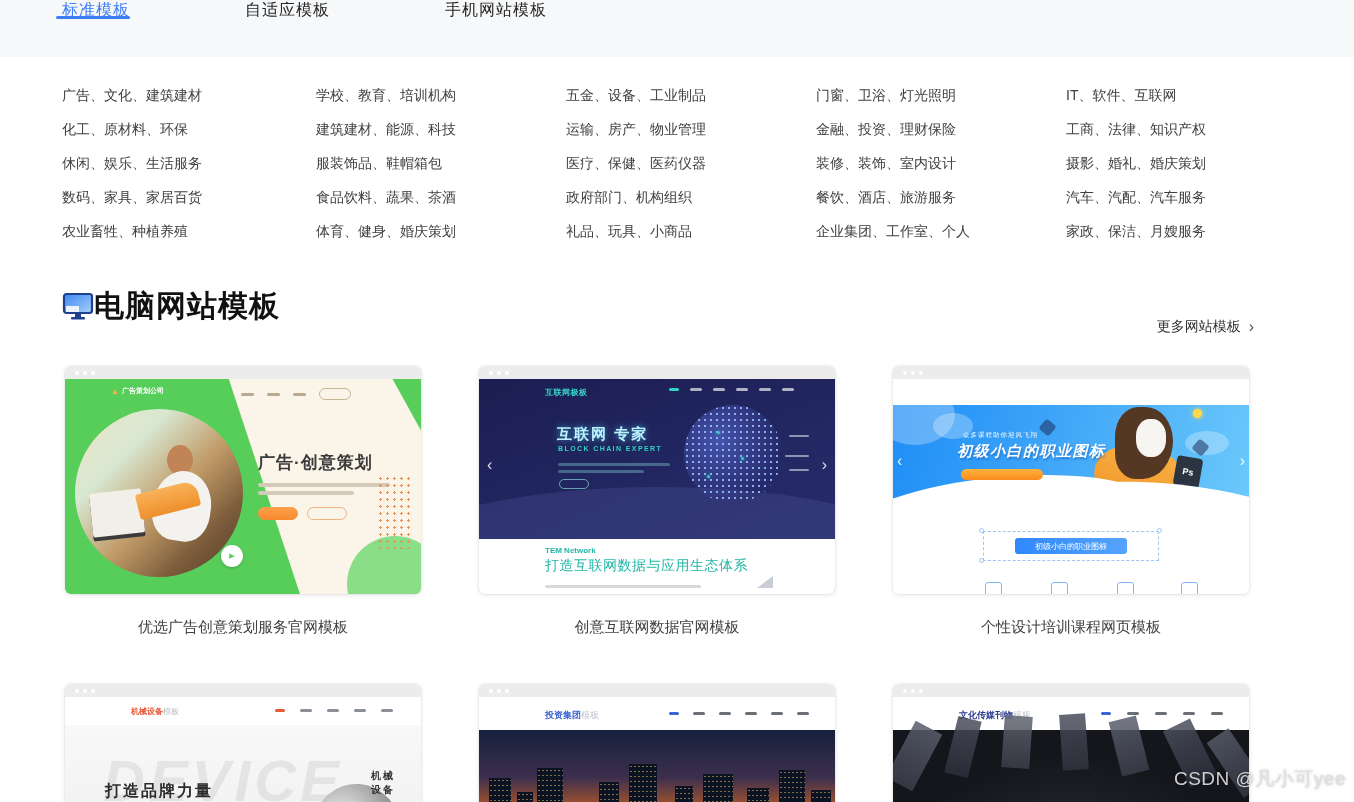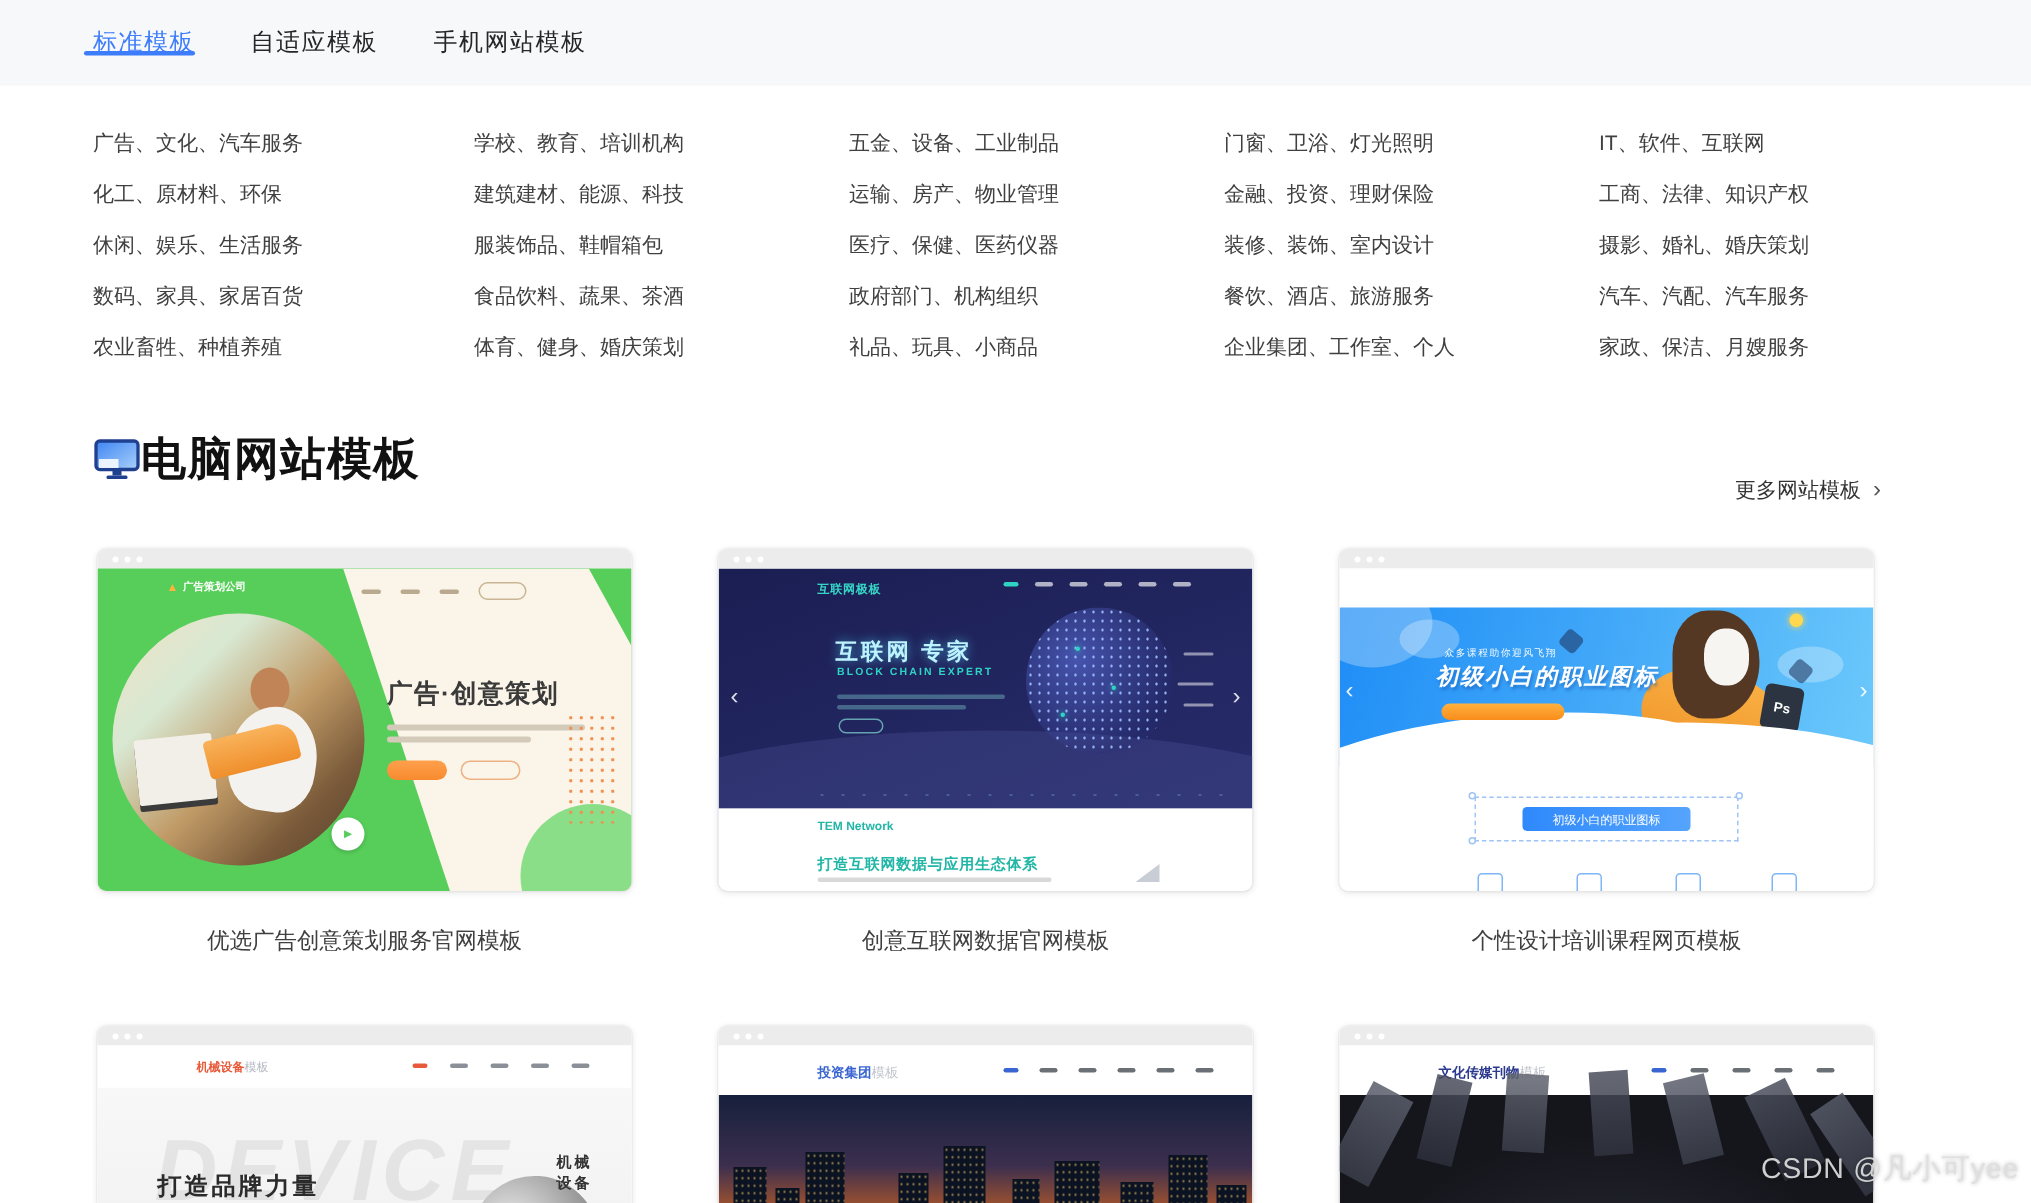--- a/index.html
+++ b/index.html
@@ -1,21 +1,21 @@
 <!DOCTYPE html>
 <html><head>
 <meta charset="utf-8">
 <style>
   * { margin:0; padding:0; box-sizing:border-box; }
   html,body { width:1354px; height:802px; overflow:hidden; background:#fff;
     font-family:"Liberation Sans","DejaVu Sans",sans-serif; }
 
   
-  .tabstrip { height:57px; background:#f7f8fa; display:flex; align-items:center;
-    padding-left:62px; gap:37px; }
+  .tabstrip { height:57px; background:#f7f8fa; display:flex; align-items:flex-start;
+    padding-left:62px; gap:115px; }
   .tab { display:flex; align-items:center; font-size:16px; color:#262626;
     position:relative; cursor:pointer; letter-spacing:1px; }
   .tab.active { color:#3d7cfa; }
   .tab.active::after { content:""; position:absolute; left:-6px; right:0; bottom:2px;
     height:3px; background:#3d7cfa; border-radius:2px; }
 
   
   .catgrid { margin:26px 0 0 62px; display:grid;
     grid-template-columns:254px 250px 250px 250px auto;
     grid-template-rows:repeat(5,34px); grid-auto-flow:column; }
@@ -105,21 +105,21 @@
     border-radius:50%;
     background-image:radial-gradient(rgba(160,190,255,.9) .7px,transparent 1px),
       radial-gradient(circle at 35% 35%,rgba(95,115,225,.6),rgba(40,50,130,.15) 72%);
     background-size:6px 6px,100% 100%; }
   .c2-spec { position:absolute; width:3px; height:3px; border-radius:50%;
     background:#2fd3c3; box-shadow:0 0 4px #2fd3c3; }
   .c2-bottom { position:absolute; left:0; right:0; bottom:0; height:55px;
     background:#fff; }
   .c2-ft1 { position:absolute; left:66px; top:7px; font-size:8px; font-weight:bold;
     color:#22b6a6; }
-  .c2-ft2 { position:absolute; left:66px; top:30px; font-size:10px; font-weight:bold;
+  .c2-ft2 { position:absolute; left:66px; top:18px; font-size:14px; font-weight:normal;
     color:#22b6a6; letter-spacing:.5px; }
   .c2-tri { position:absolute; right:62px; bottom:6px; width:0; height:0;
     border-left:16px solid transparent; border-bottom:12px solid #c9ced6; }
 
   
   .c3-head { position:absolute; top:0; left:0; right:0; height:26px; background:#fff; }
   .c3-logo { position:absolute; left:66px; top:8px; font-size:8px; font-weight:bold;
     color:#2f89fc; }
   .c3-logo .sfx { color:#b5b9c2; font-weight:normal; }
   .c3-banner { position:absolute; top:26px; left:0; right:0; height:106px;
@@ -238,21 +238,21 @@
 </head>
 <body>
 
 <div class="tabstrip">
   <div class="tab active">标准模板</div>
   <div class="tab">自适应模板</div>
   <div class="tab">手机网站模板</div>
 </div>
 
 <div class="catgrid">
-  <span class="catlink">广告、文化、汽车服务</span>
+  <span class="catlink">广告、文化、建筑建材</span>
   <span class="catlink">化工、原材料、环保</span>
   <span class="catlink">休闲、娱乐、生活服务</span>
   <span class="catlink">数码、家具、家居百货</span>
   <span class="catlink">农业畜牲、种植养殖</span>
   <span class="catlink">学校、教育、培训机构</span>
   <span class="catlink">建筑建材、能源、科技</span>
   <span class="catlink">服装饰品、鞋帽箱包</span>
   <span class="catlink">食品饮料、蔬果、茶酒</span>
   <span class="catlink">体育、健身、婚庆策划</span>
   <span class="catlink">五金、设备、工业制品</span>

